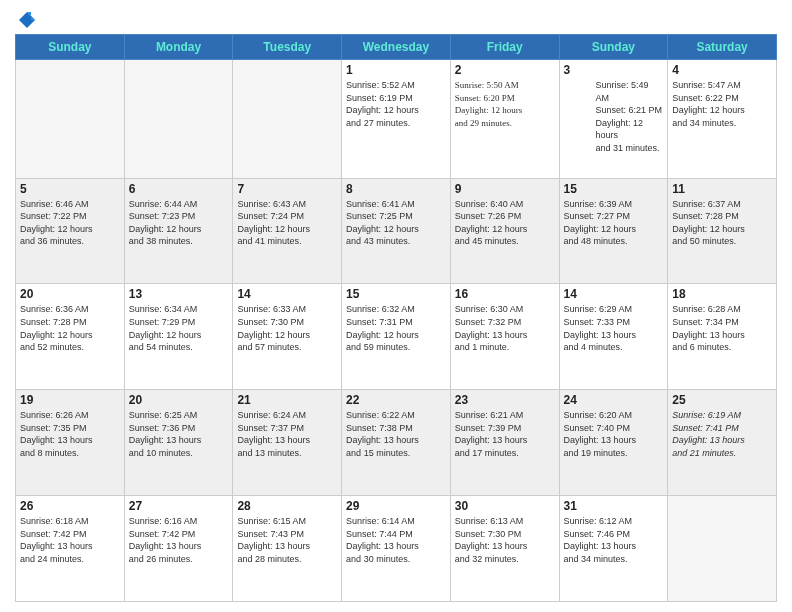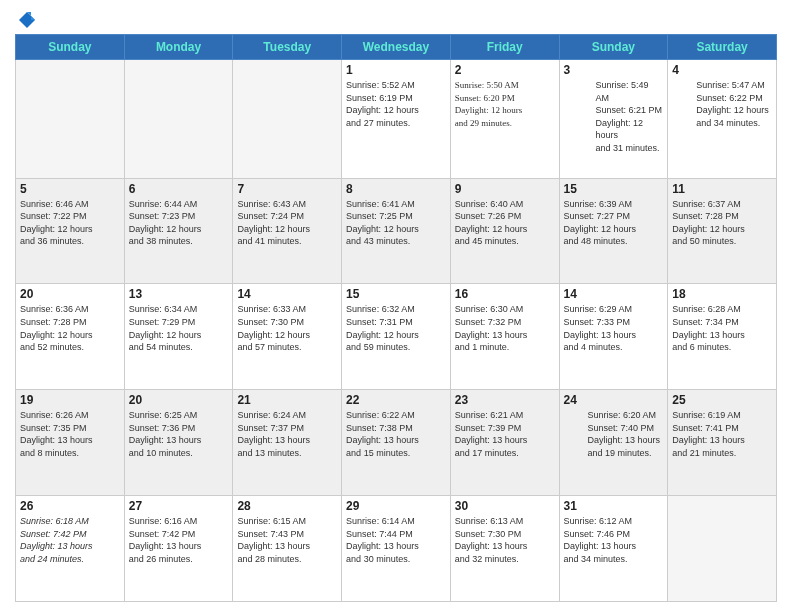--- a/index.html
+++ b/index.html
@@ -156,21 +156,21 @@
           </td>
           <td>
             <span class="day-number">3</span>
             <div class="day-info" style="white-space: pre-line; margin-left: 32px;">Sunrise: 5:49 AM
 Sunset: 6:21 PM
 Daylight: 12 hours
 and 31 minutes.</div>
           </td>
           <td>
             <span class="day-number">4</span>
-            <div class="day-info" style="white-space: pre-line; margin-left: 24px;">Sunrise: 5:47 AM
+            <div class="day-info" style="white-space: pre-line;">Sunrise: 5:47 AM
 Sunset: 6:22 PM
 Daylight: 12 hours
 and 34 minutes.</div>
           </td>
         </tr>
         <tr class="row-shaded">
           <td>
             <span class="day-number">5</span>
             <div class="day-info" style="white-space: pre-line;">Sunrise: 6:46 AM
 Sunset: 7:22 PM
@@ -302,37 +302,37 @@
           </td>
           <td>
             <span class="day-number">23</span>
             <div class="day-info" style="white-space: pre-line;">Sunrise: 6:21 AM
 Sunset: 7:39 PM
 Daylight: 13 hours
 and 17 minutes.</div>
           </td>
           <td>
             <span class="day-number">24</span>
-            <div class="day-info" style="white-space: pre-line; margin-left: 24px;">Sunrise: 6:20 AM
+            <div class="day-info" style="white-space: pre-line;">Sunrise: 6:20 AM
 Sunset: 7:40 PM
 Daylight: 13 hours
 and 19 minutes.</div>
           </td>
           <td>
             <span class="day-number">25</span>
-            <div class="day-info" style="white-space: pre-line;">Sunrise: 6:19 AM
+            <div class="day-info" style="white-space: pre-line; font-style: italic;">Sunrise: 6:19 AM
 Sunset: 7:41 PM
 Daylight: 13 hours
 and 21 minutes.</div>
           </td>
         </tr>
         <tr>
           <td>
             <span class="day-number">26</span>
-            <div class="day-info" style="white-space: pre-line; font-style: italic;">Sunrise: 6:18 AM
+            <div class="day-info" style="white-space: pre-line;">Sunrise: 6:18 AM
 Sunset: 7:42 PM
 Daylight: 13 hours
 and 24 minutes.</div>
           </td>
           <td>
             <span class="day-number">27</span>
             <div class="day-info" style="white-space: pre-line;">Sunrise: 6:16 AM
 Sunset: 7:42 PM
 Daylight: 13 hours
 and 26 minutes.</div>

